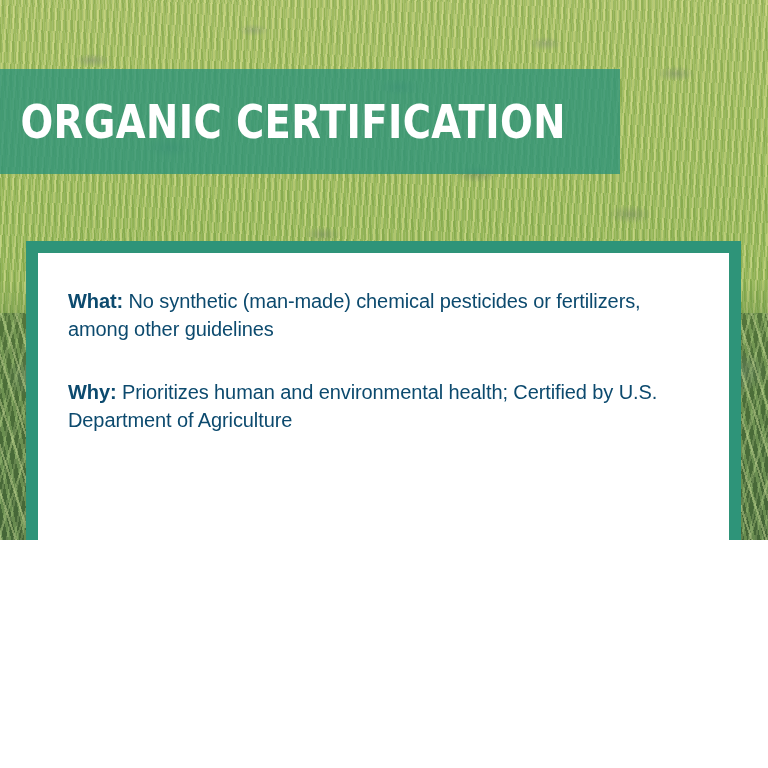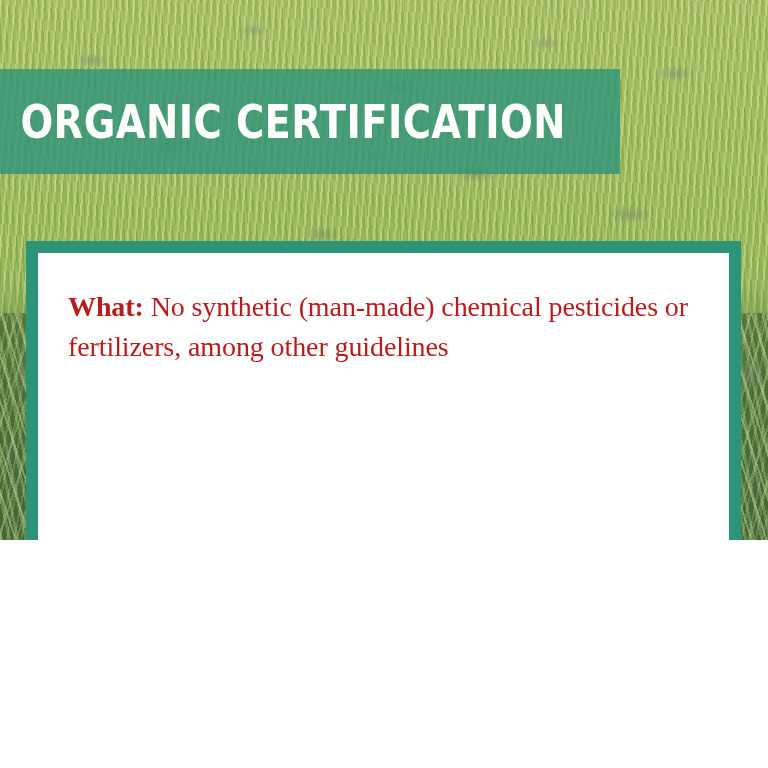--- a/index.html
+++ b/index.html
@@ -151,23 +151,23 @@
   }
   .card-inner {
     width: 100%;
     height: 100%;
     background: #ffffff;
     box-sizing: border-box;
     padding: 34px 30px 0 30px;
   }
   .card-para {
     margin: 0 0 34px 0;
-    color: #b91c1c;
-    font-family: Liberation Serif, serif;
-    font-size: 28px;
+    color: #0c4a6e;
+    font-family: Liberation Sans, sans-serif;
+    font-size: 20px;
     line-height: 1.42;
     letter-spacing: -0.1px;
   }
   .card-para .lead {
     font-weight: 700;
   }
 </style>
 </head>
 <body>
 
@@ -183,17 +183,20 @@
     <h1 class="banner-title">ORGANIC CERTIFICATION</h1>
   </div>
 
   <div class="card">
     <div class="card-inner">
 
       <p class="card-para">
         <span class="lead">What:</span><span> No synthetic (man-made) chemical pesticides or fertilizers, among other guidelines</span>
       </p>
 
+      <p class="card-para">
+        <span class="lead">Why:</span><span> Prioritizes human and environmental health; Certified by U.S. Department of Agriculture</span>
+      </p>
 
     </div>
   </div>
 
 </div>
 
 </body></html>

